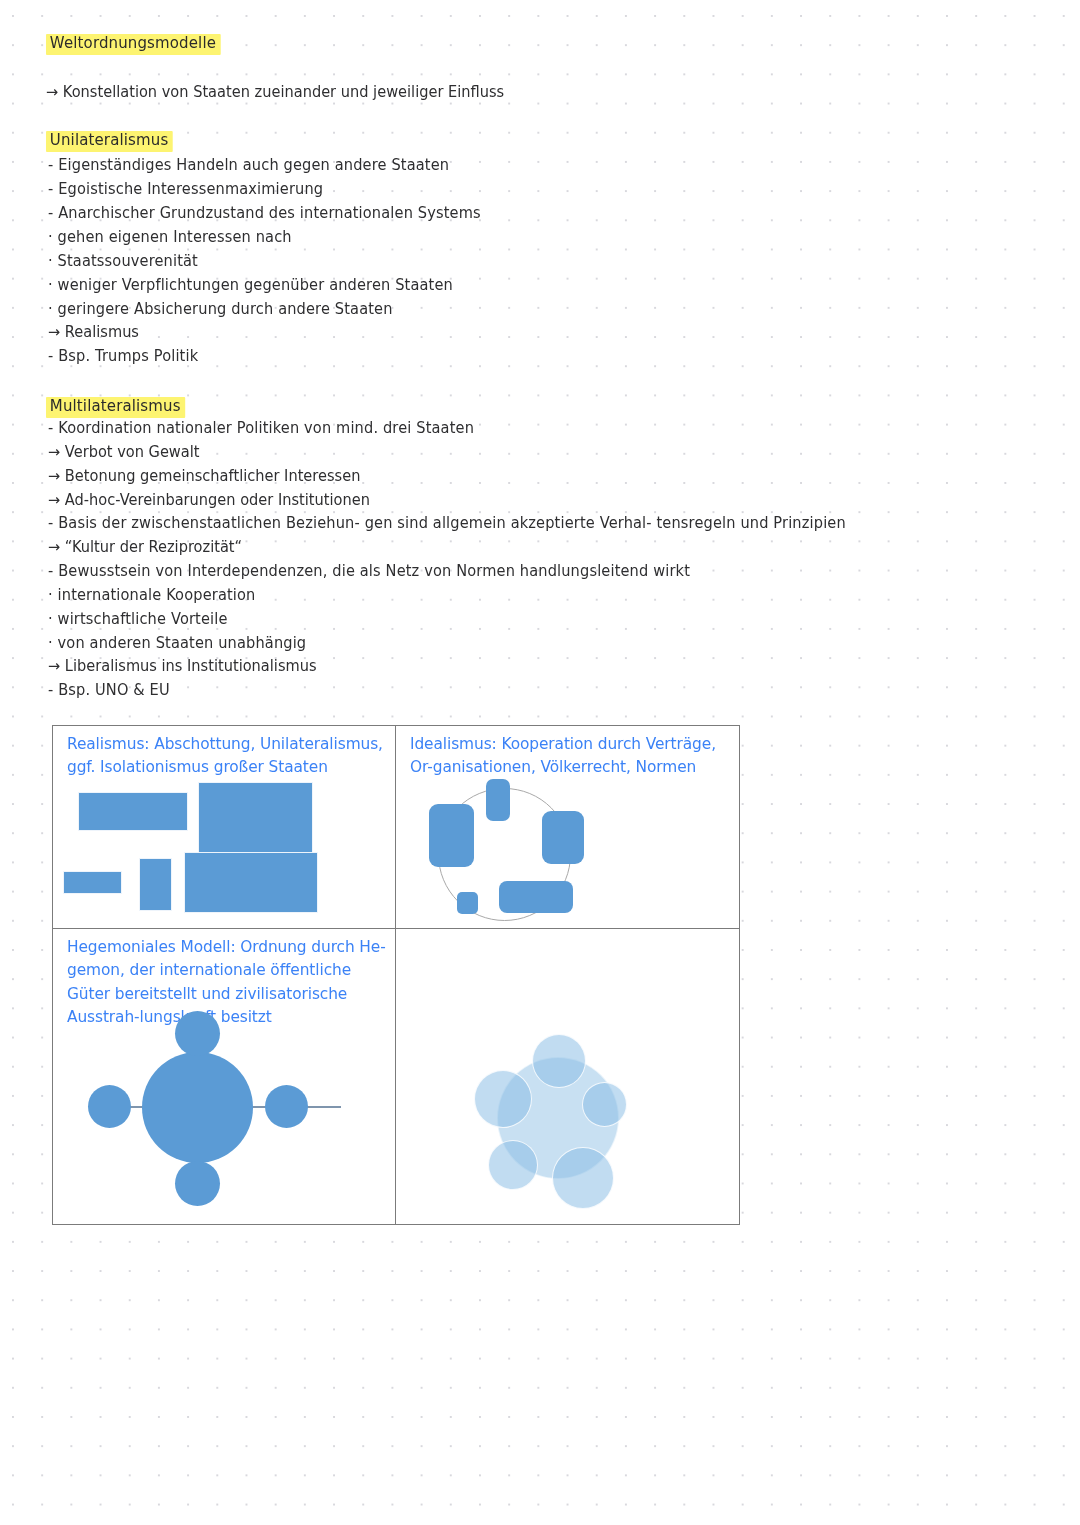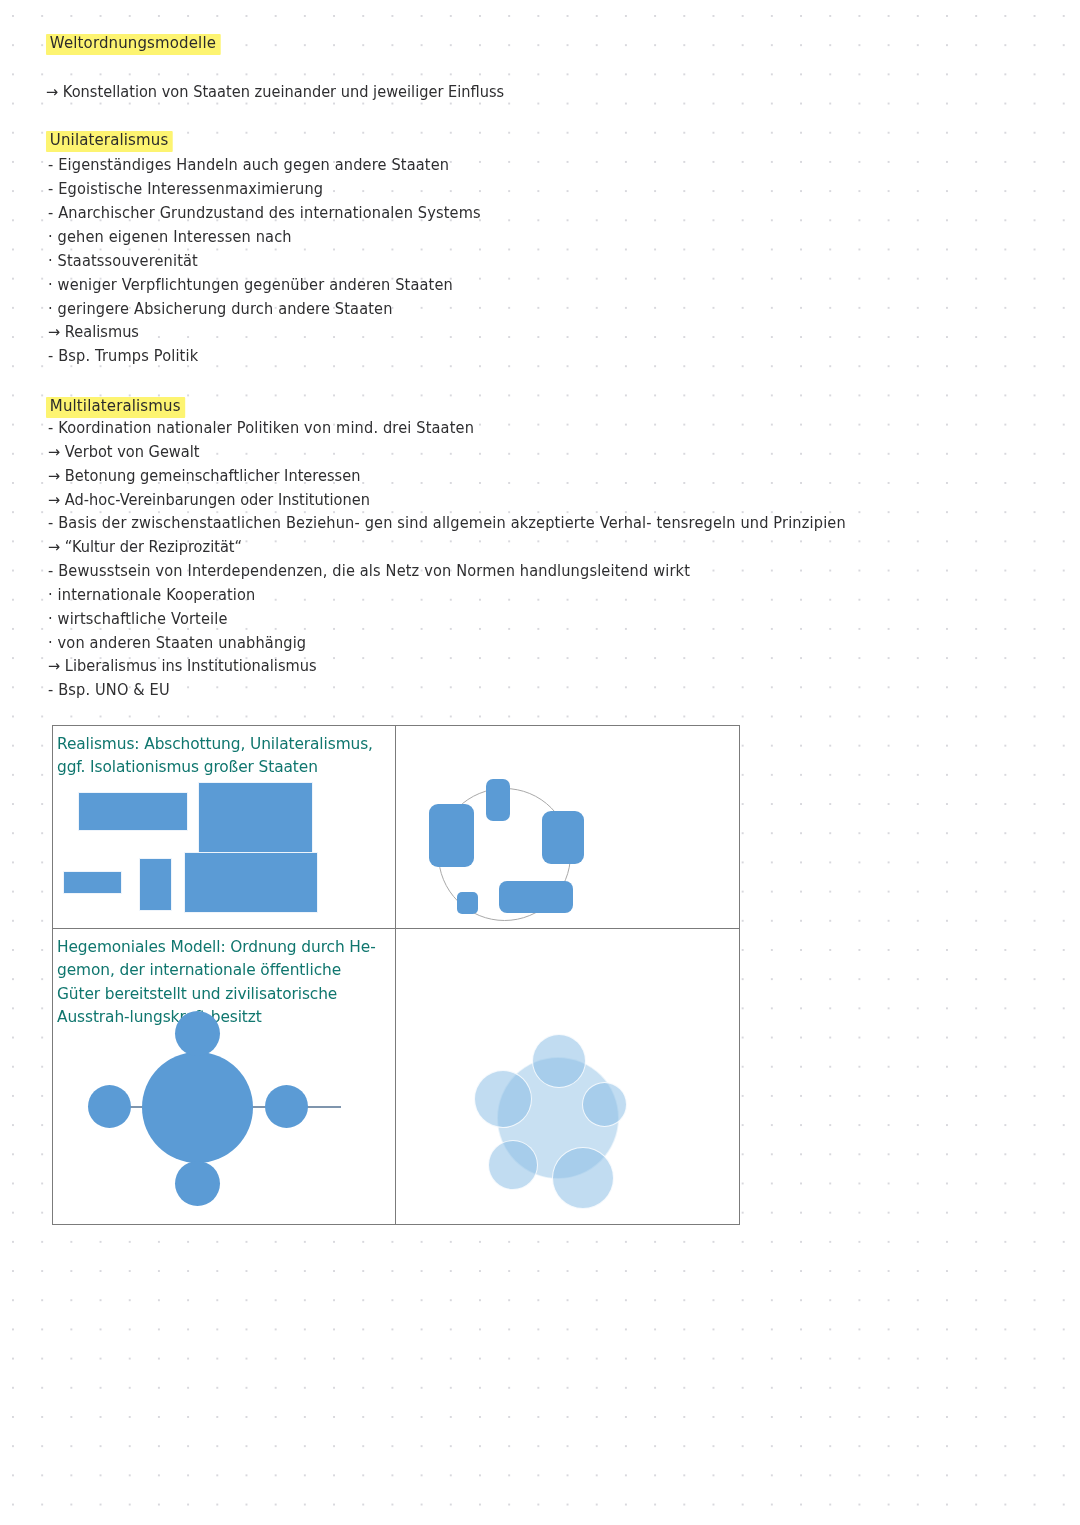--- a/index.html
+++ b/index.html
@@ -84,27 +84,27 @@
     position: relative;
     box-sizing: border-box;
     overflow: hidden;
     background: #ffffff;
   }
   .quad.border-r { border-right: 1.6px solid #7b7b7b; }
   .quad.border-b { border-bottom: 1.6px solid #7b7b7b; }
 
   .quad-caption {
     position: absolute;
-    left: 4px;
+    left: 14px;
     top: 7px;
     right: 8px;
     font-family: "DejaVu Sans", sans-serif;
     font-size: 15.4px;
     line-height: 1.52;
-    color: #0f766e;
+    color: #3b82f6;
     letter-spacing: -0.1px;
   }
 
   .quad-figure {
     position: absolute;
     left: 0; right: 0; bottom: 0;
     top: 0;
   }
 
   
@@ -191,20 +191,21 @@
     <div class="quad-figure">
       <div class="blue-rect" style="left:25px; top:66px; width:110px; height:39px;"></div>
       <div class="blue-rect" style="left:145px; top:56px; width:115px; height:72px;"></div>
       <div class="blue-rect" style="left:10px; top:145px; width:59px; height:23px;"></div>
       <div class="blue-rect" style="left:86px; top:132px; width:33px; height:53px;"></div>
       <div class="blue-rect" style="left:131px; top:126px; width:134px; height:61px;"></div>
     </div>
   </div>
 
   <div class="quad border-b">
+    <div class="quad-caption">Idealismus: Kooperation durch Verträge, Or-ganisationen, Völkerrecht, Normen</div>
     <div class="quad-figure">
       <div class="ring" style="left:42px; top:62px; width:133px; height:133px;"></div>
       <div class="blue-round" style="left:90px; top:53px; width:24px; height:42px; border-radius:7px;"></div>
       <div class="blue-round" style="left:33px; top:78px; width:45px; height:63px;"></div>
       <div class="blue-round" style="left:146px; top:85px; width:42px; height:53px;"></div>
       <div class="blue-round" style="left:103px; top:155px; width:74px; height:32px; border-radius:8px;"></div>
       <div class="blue-round" style="left:61px; top:166px; width:21px; height:22px; border-radius:5px;"></div>
     </div>
   </div>
 

